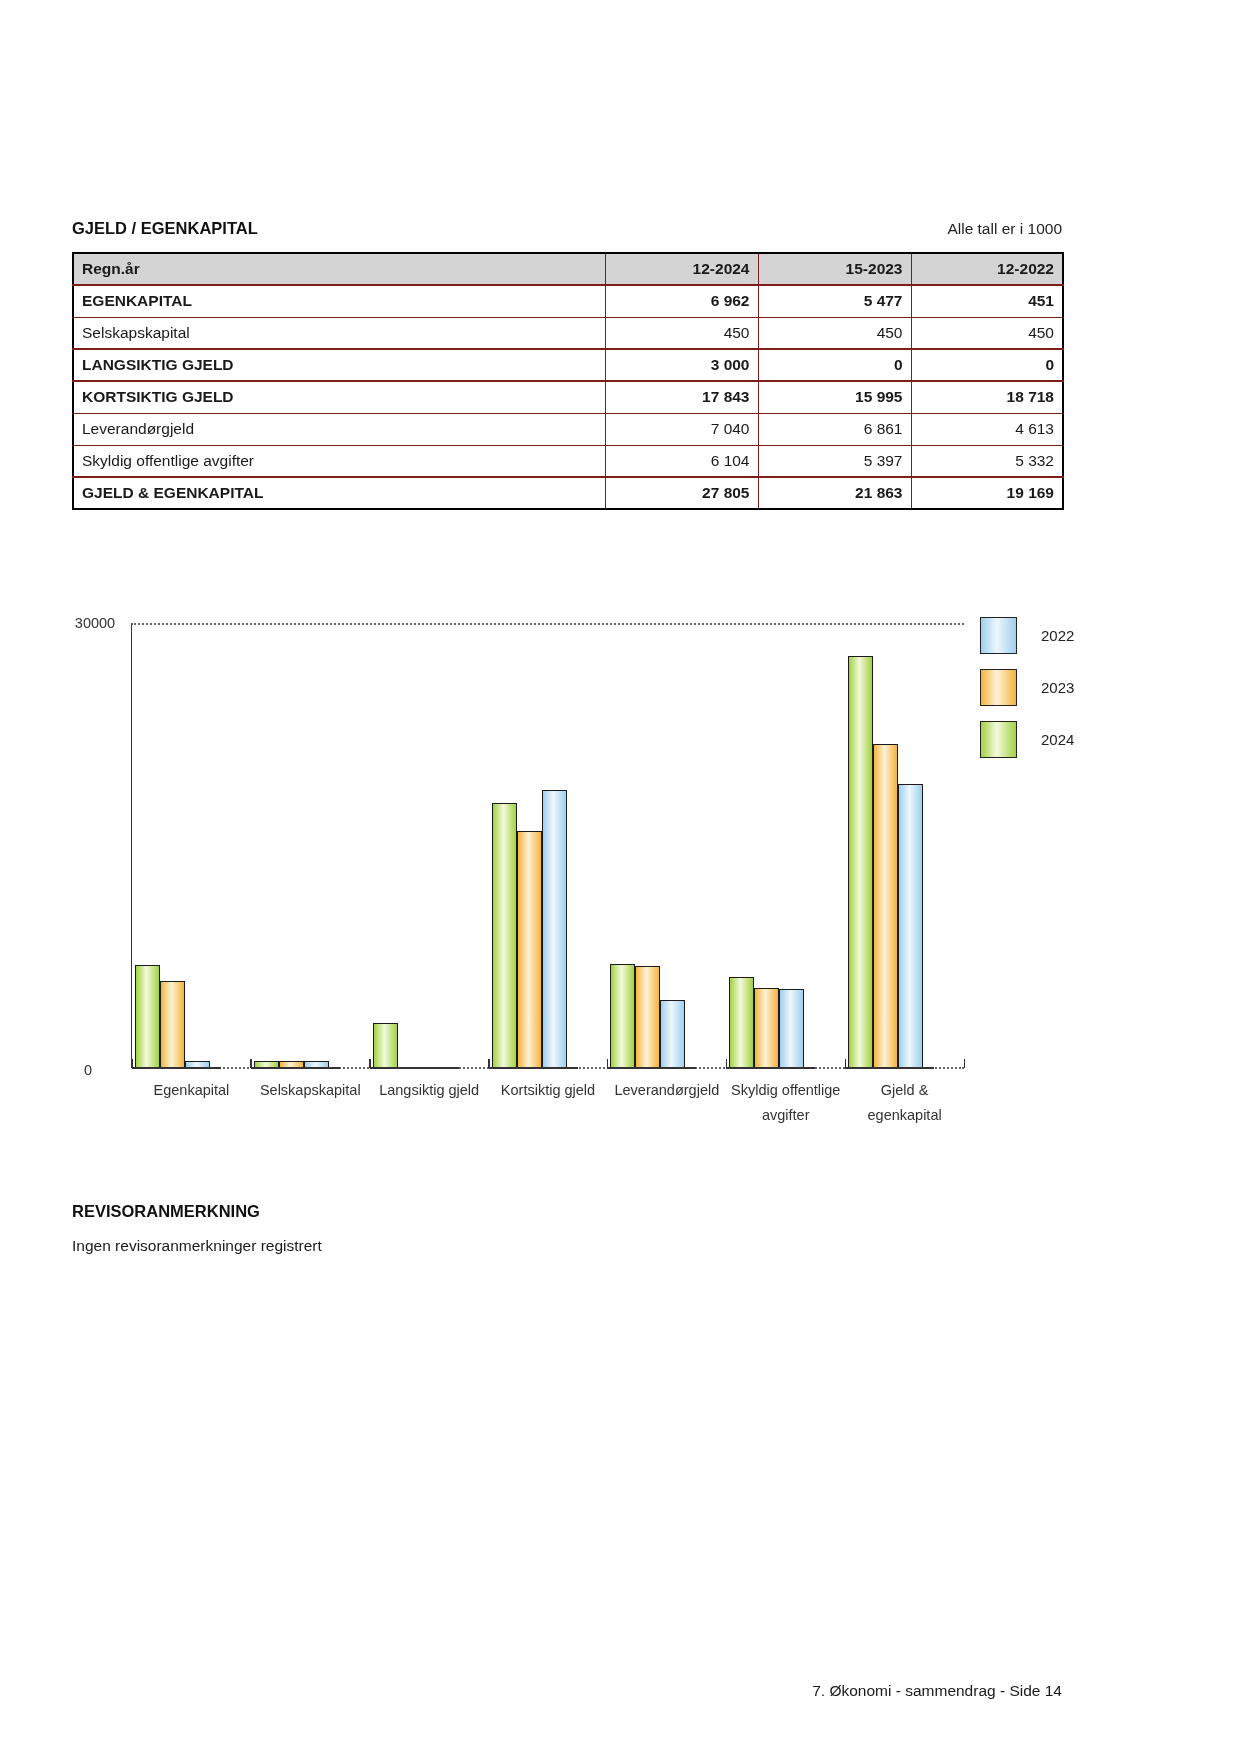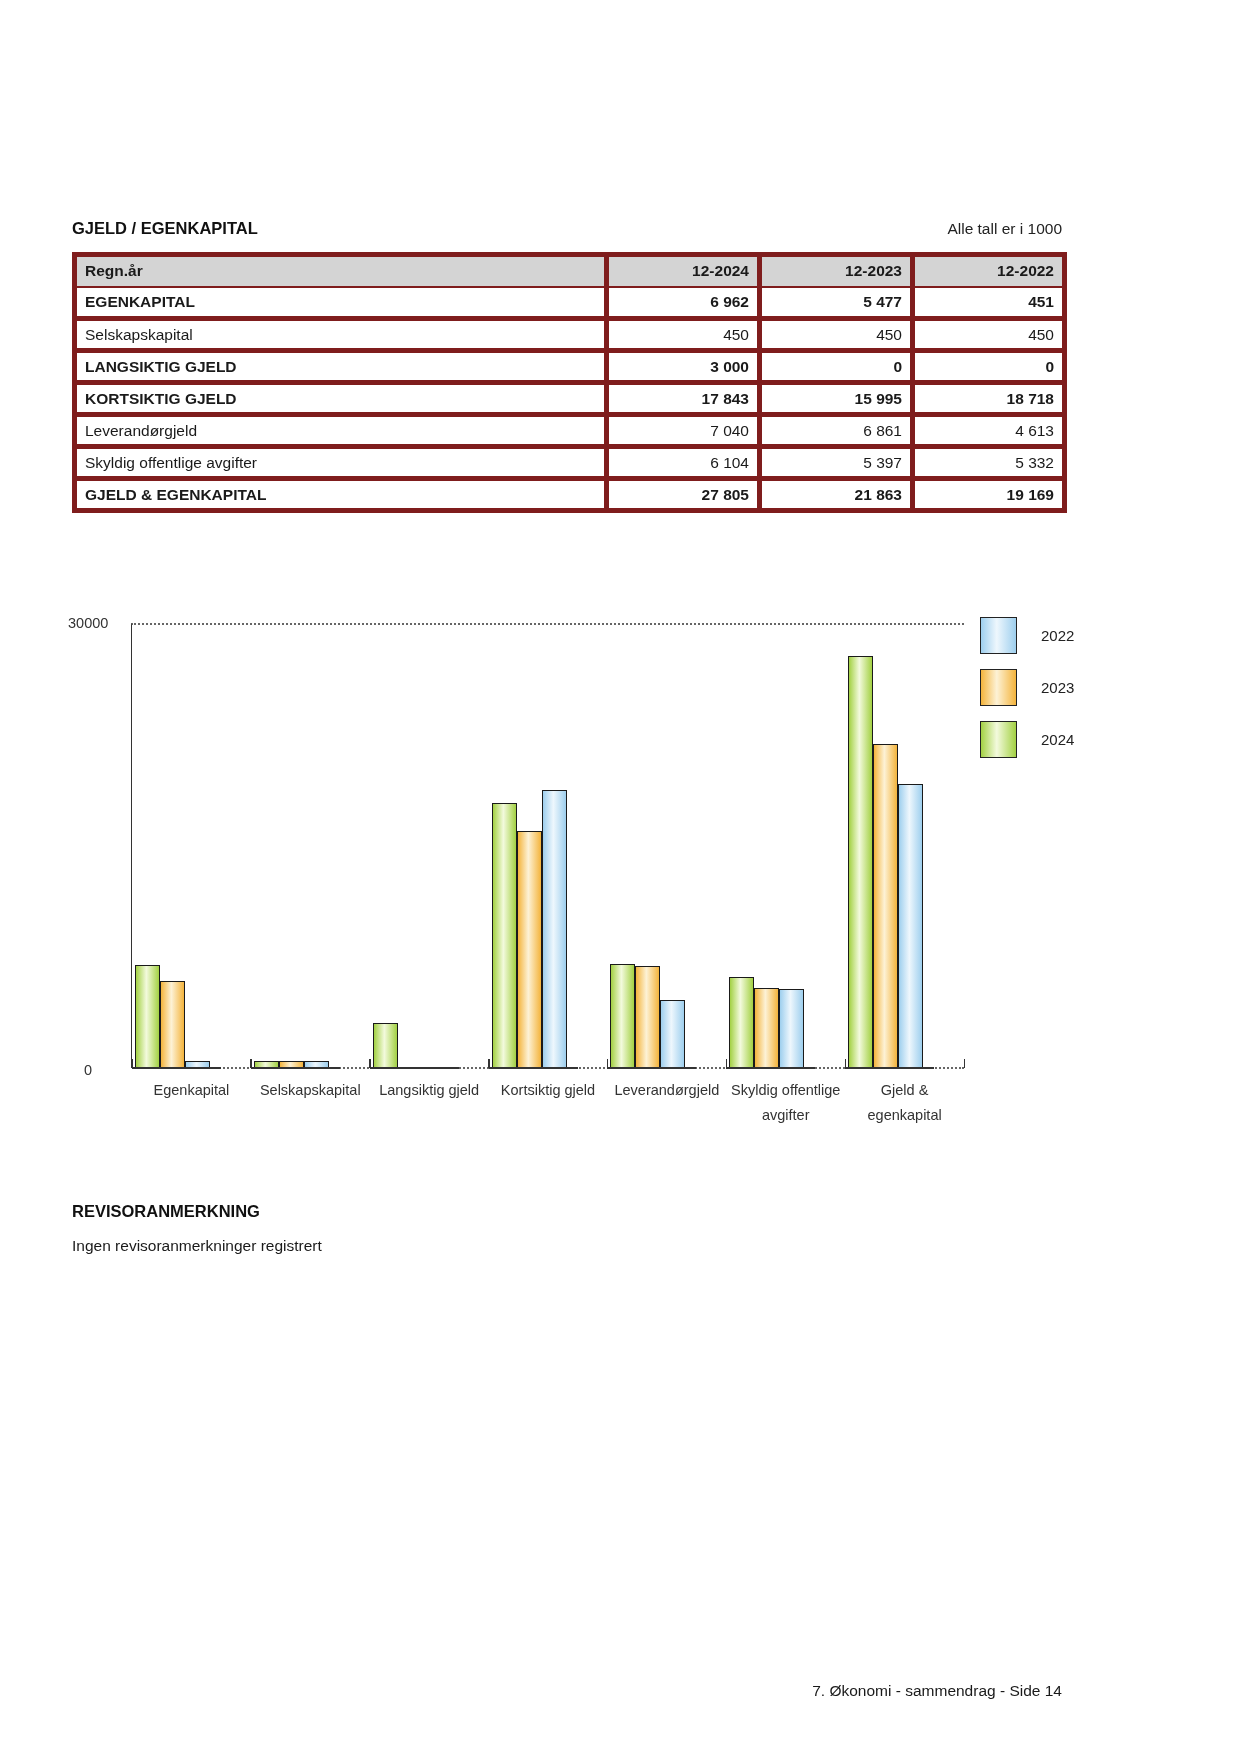--- a/index.html
+++ b/index.html
@@ -22,21 +22,21 @@
   .unit-note { font-size:15.5px; color:#222; }
 
   .balance-table {
     position:absolute; left:72px; top:252px; width:990px;
     border-collapse:collapse; font-size:15.5px; table-layout:fixed;
   }
   .balance-table col.c0 { width:532px; }
   .balance-table col.c1 { width:153px; }
   .balance-table col.c2 { width:153px; }
   .balance-table col.c3 { width:152px; }
-  .balance-table td { border:5px solid #7f1d1d; height:32px; padding:0 8px; vertical-align:middle; overflow:hidden; }
+  .balance-table td { border:1px solid #7f1d1d; height:32px; padding:0 8px; vertical-align:middle; overflow:hidden; }
   .balance-table { border:2px solid #000; }
   .balance-table thead td { font-weight:bold; border-bottom-width:2px; }
   .num-cell { text-align:right; }
   .label-cell { text-align:left; padding-left:6px; }
   .section-row td { font-weight:bold; border-top-width:2px; }
 
   
   .chart { position:absolute; left:131px; top:623px; width:1110px; height:520px; }
   .plot {
     position:relative; width:833px; height:445px;
@@ -56,21 +56,21 @@
   .bar-group::after { 
     content:''; position:absolute; left:0; width:89px; bottom:-1px; border-top:2px solid #333; z-index:2;
   }
   .bars { position:absolute; left:3px; bottom:0; display:flex; align-items:flex-end; z-index:1; }
   .bar { width:25px; border:1px solid #1a1a1a; border-bottom:none; }
   .bar.zero { border:none; }
   .cat-label {
     position:absolute; top:calc(100% + 10px); left:-8px; right:-8px;
     text-align:center; font-size:14.5px; line-height:1.75; color:#333; white-space:pre-line;
   }
-  .ytick-max { position:absolute; left:-64px; top:-10px; width:54px; text-align:left; font-size:14.5px; color:#333; }
+  .ytick-max { position:absolute; left:-64px; top:-10px; width:54px; text-align:center; font-size:14.5px; color:#333; }
   .ytick-min { position:absolute; left:-64px; bottom:-10px; width:24px; text-align:right; font-size:14.5px; color:#333; }
 
   .legend { position:absolute; left:849px; top:-6px; display:flex; flex-direction:column; gap:15px; }
   .legend-item { display:flex; align-items:center; gap:24px; }
   .legend-swatch { width:37px; height:37px; border:1px solid #222; }
   .legend-label { font-size:15px; color:#222; }
 
   
   .revisor { position:absolute; left:72px; top:1202px; }
   .revisor-heading { font-size:16.5px; font-weight:bold; color:#111; }
@@ -92,21 +92,21 @@
     <colgroup>
         <col class="c0">
         <col class="c1">
         <col class="c2">
         <col class="c3">
       </colgroup>
     <thead>
       <tr>
         <td class="label-cell" style="background: rgb(212, 212, 212);">Regn.år</td>
         <td class="num-cell" style="background: rgb(212, 212, 212);">12-2024</td>
-        <td class="num-cell" style="background: rgb(212, 212, 212);">12-2023</td>
+        <td class="num-cell" style="background: rgb(212, 212, 212);">15-2023</td>
         <td class="num-cell" style="background: rgb(212, 212, 212);">12-2022</td>
       </tr>
     </thead>
     <tbody>
         <tr class="section-row">
           <td class="label-cell">EGENKAPITAL</td>
           <td class="num-cell">6 962</td>
           <td class="num-cell">5 477</td>
           <td class="num-cell">451</td>
         </tr>

